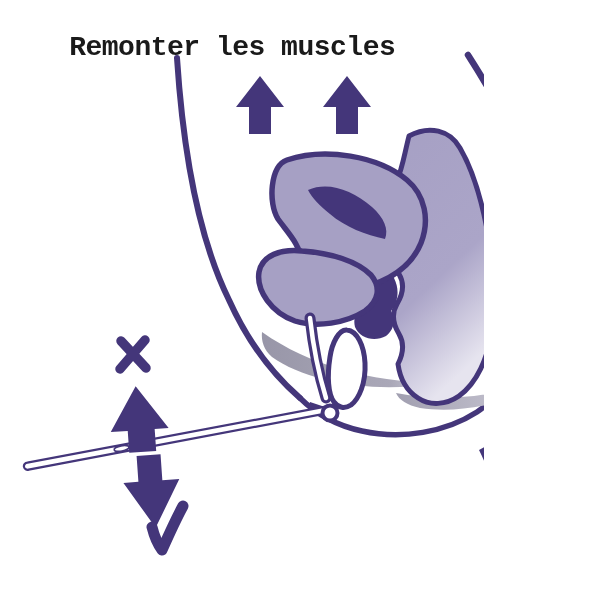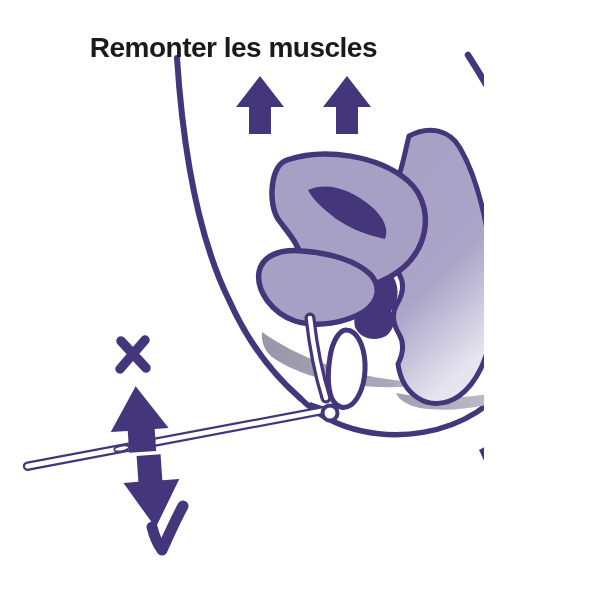--- a/index.html
+++ b/index.html
@@ -1,21 +1,21 @@
 <!DOCTYPE html>
 <html style="--outline: #44367a; --organ-fill: #a6a0c4; --muscle-gray: #9e9dac; --text: #1a1a1a; --background: #ffffff;"><head>
 <meta charset="utf-8">
 <style>
   html,body{margin:0;padding:0;background:#fff;}
   #canvas{
     position:relative;
     width:484px;height:600px;
     background:var(--background,#fff);
     overflow:hidden;
-    font-family:Liberation Sans, sans-serif;
+    font-family:Liberation Mono, monospace;
   }
   #title{
     position:absolute;
     top:32px;left:50%;
     transform:translateX(-53%);
     font-size:28px;
     font-weight:bold;
     letter-spacing:-0.5px;
     color:var(--text,#1a1a1a);
     white-space:nowrap;

